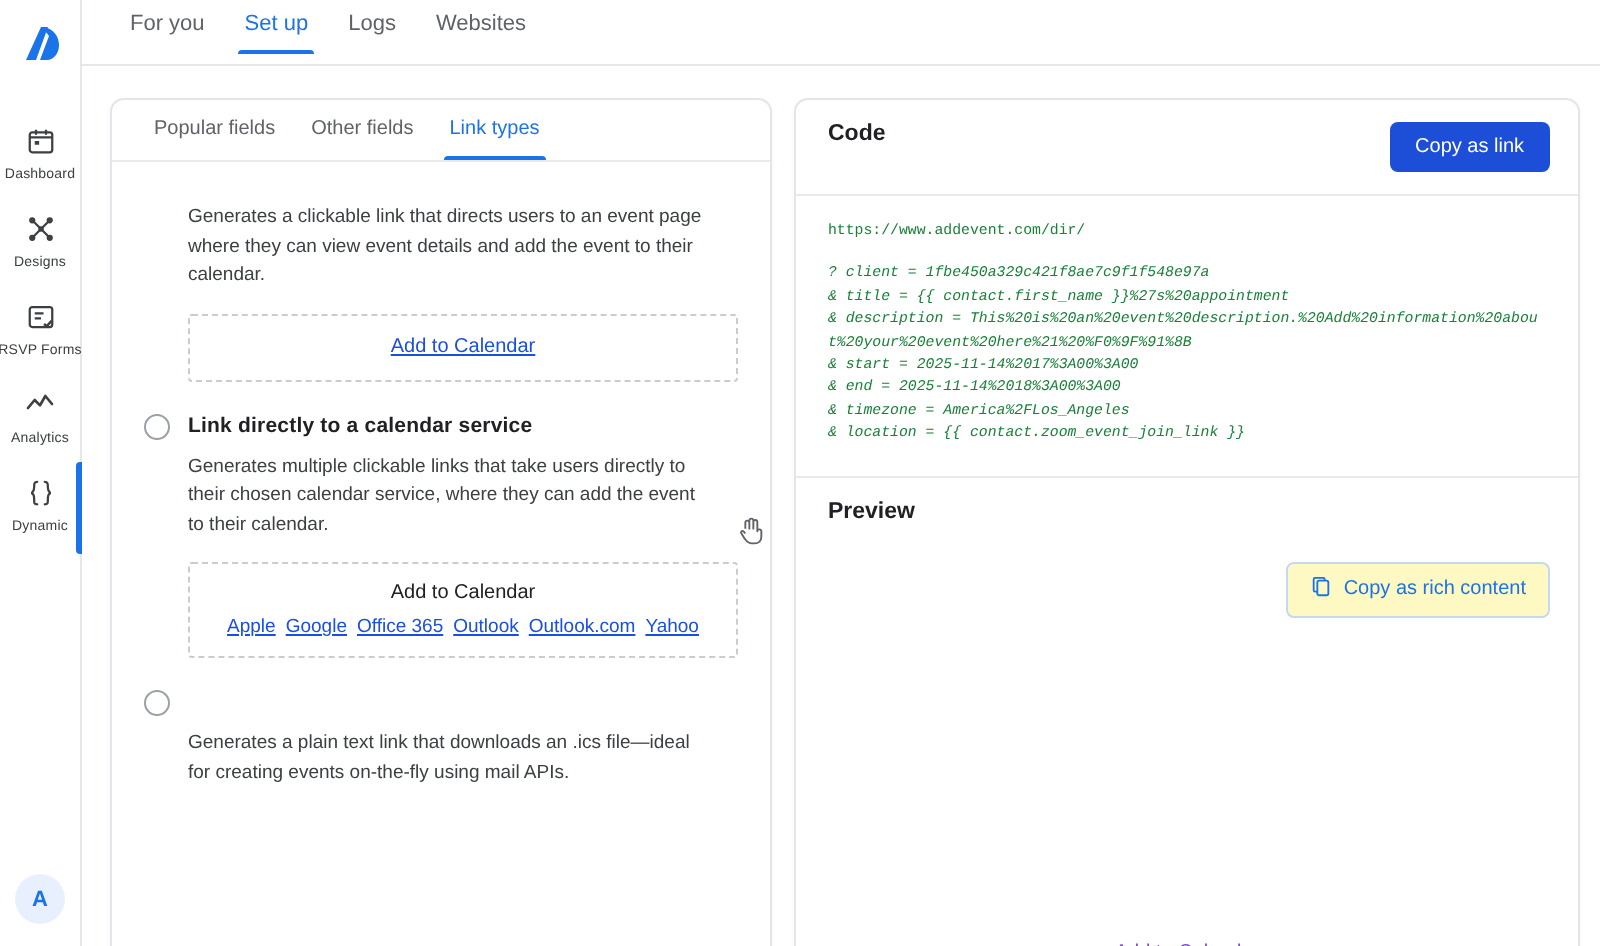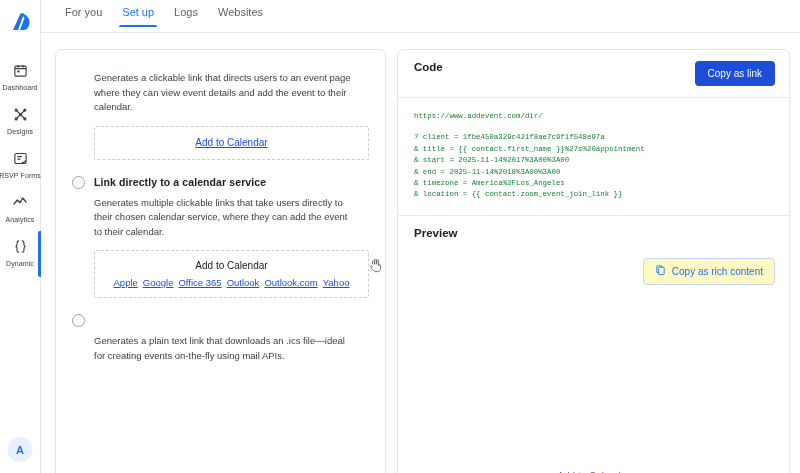--- a/index.html
+++ b/index.html
@@ -208,21 +208,21 @@
   .code-body {
     padding: 13px 13px 14px 16px;
     font-family: "Liberation Mono", monospace;
     font-size: 7.4px;
     line-height: 11.4px;
     color: #188038;
     word-break: break-all;
     flex: 0 0 auto;
   }
   .code-url { color: #188038; margin-bottom: 10px; }
-  .code-line { color: #188038; white-space: pre-wrap; word-break: break-all; }
+  .code-line { color: #188038; white-space: pre-wrap; word-break: break-all; font-style: italic; }
 
   .preview-head {
     display: flex; align-items: center;
     padding: 11px 16px;
     border-top: 1px solid #e8eaed;
     flex: 0 0 auto;
   }
   .preview-body {
     padding: 8px 14px 0 14px;
     flex: 1;
@@ -335,20 +335,25 @@
     <div class="topnav">
       <div class="topnav-tab">For you</div>
       <div class="topnav-tab active">Set up</div>
       <div class="topnav-tab">Logs</div>
       <div class="topnav-tab">Websites</div>
     </div>
 
     <div class="body-area">
 
       <div class="card left-card">
+        <div class="sub-tabs">
+          <div class="sub-tab">Popular fields</div>
+          <div class="sub-tab">Other fields</div>
+          <div class="sub-tab active">Link types</div>
+        </div>
 
         <div class="opts">
 
           <div class="opt">
             <div class="opt-desc">Generates a clickable link that directs users to an event page where they can view event details and add the event to their calendar.</div>
             <div class="dashbox">
               <span class="a2c-link">Add to Calendar</span>
             </div>
           </div>
 
@@ -385,20 +390,21 @@
 
         <div class="panel-head">
           <span class="panel-title">Code</span>
           <button class="btn-primary">Copy as link</button>
         </div>
 
         <div class="code-body">
           <div class="code-url">https://www.addevent.com/dir/</div>
           <div class="code-line">? client = 1fbe450a329c421f8ae7c9f1f548e97a</div>
           <div class="code-line">&amp; title = {{ contact.first_name }}%27s%20appointment</div>
+          <div class="code-line">&amp; description = This%20is%20an%20event%20description.%20Add%20information%20about%20your%20event%20here%21%20%F0%9F%91%8B</div>
           <div class="code-line">&amp; start = 2025-11-14%2017%3A00%3A00</div>
           <div class="code-line">&amp; end = 2025-11-14%2018%3A00%3A00</div>
           <div class="code-line">&amp; timezone = America%2FLos_Angeles</div>
           <div class="code-line">&amp; location = {{ contact.zoom_event_join_link }}</div>
         </div>
 
         <div class="preview-head">
           <span class="panel-title">Preview</span>
         </div>
 

